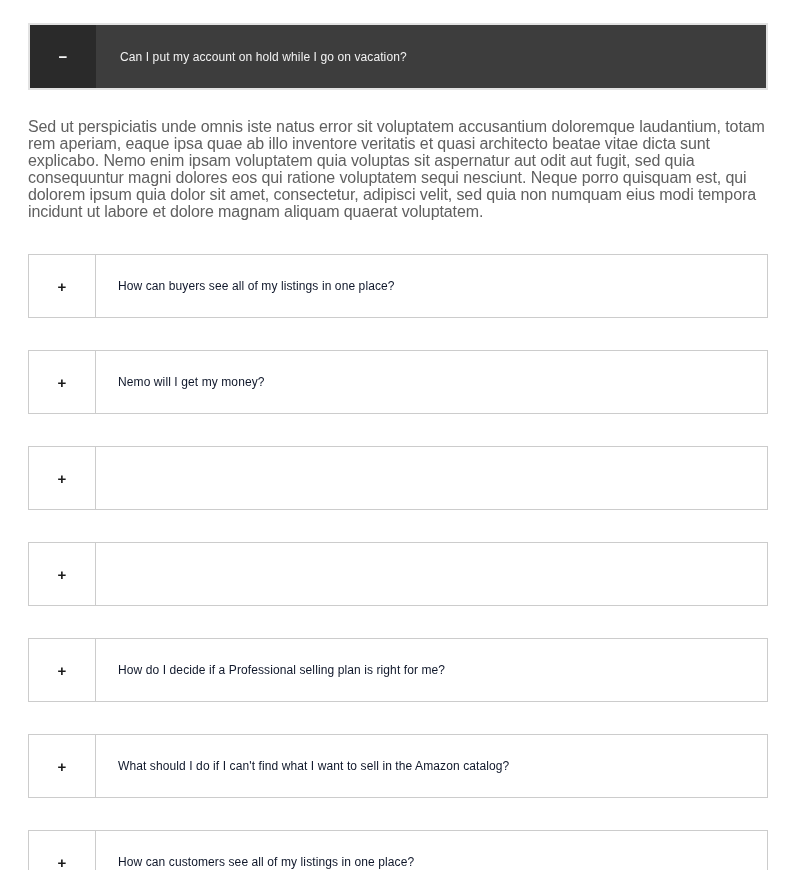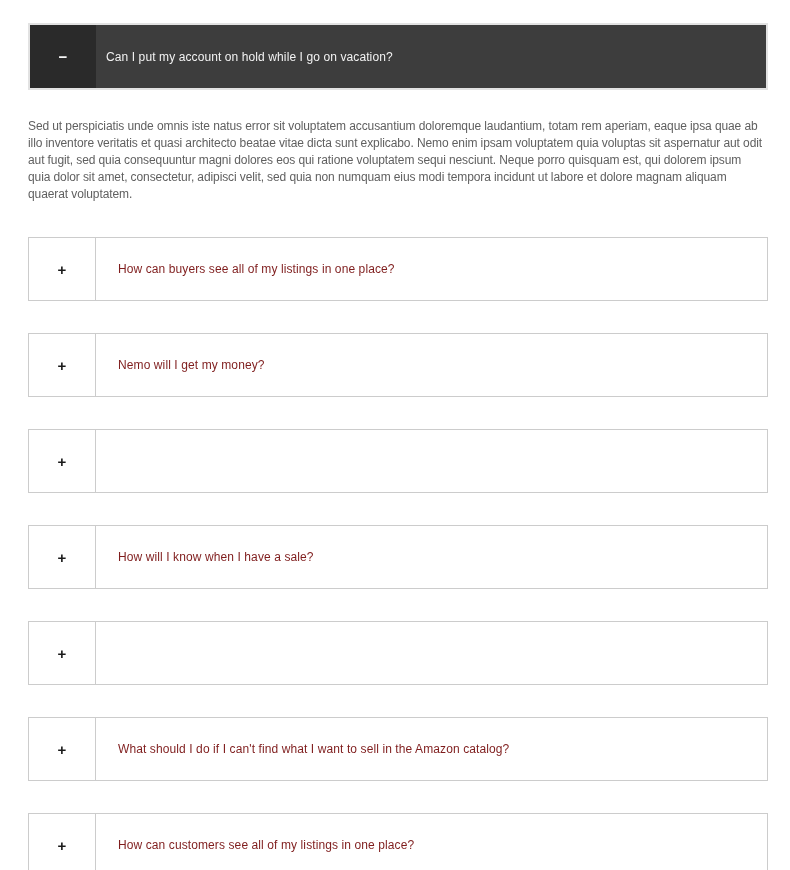--- a/index.html
+++ b/index.html
@@ -37,31 +37,31 @@
   .faq-expanded-header .toggle-cell .glyph {
     color: #ffffff;
     font-size: 15px;
     font-weight: bold;
     line-height: 1;
   }
   .faq-expanded-header .question {
     flex: 1;
     display: flex;
     align-items: center;
-    padding-left: 10px;
+    padding-left: 24px;
     color: #f2f2f2;
     font-size: 12px;
     letter-spacing: 0.1px;
   }
   
   .faq-answer {
     width: 738px;
     margin-top: 28px;
     color: #606060;
-    font-size: 12px;
+    font-size: 16px;
     line-height: 17px;
     letter-spacing: -0.1px;
   }
   
   .faq-list {
     margin-top: 34px;
     padding-bottom: 18px;
   }
   .faq-row {
     box-sizing: border-box;
@@ -86,21 +86,21 @@
     color: #1a1a1a;
     font-size: 15px;
     font-weight: bold;
     line-height: 1;
   }
   .faq-row .question {
     flex: 1;
     display: flex;
     align-items: center;
     padding-left: 22px;
-    color: #7f1d1d;
+    color: #0f172a;
     font-size: 12px;
     letter-spacing: 0.1px;
     text-align: right;
   }
 </style>
 </head>
 <body>
 
 <div class="page">
 
@@ -131,27 +131,27 @@
   <div class="faq-row">
     <div class="toggle-cell">
       <span class="glyph">+</span>
     </div>
   </div>
 
   <div class="faq-row">
     <div class="toggle-cell">
       <span class="glyph">+</span>
     </div>
-    <div class="question">How will I know when I have a sale?</div>
   </div>
 
   <div class="faq-row">
     <div class="toggle-cell">
       <span class="glyph">+</span>
     </div>
+    <div class="question">How do I decide if a Professional selling plan is right for me?</div>
   </div>
 
   <div class="faq-row">
     <div class="toggle-cell">
       <span class="glyph">+</span>
     </div>
     <div class="question">What should I do if I can't find what I want to sell in the Amazon catalog?</div>
   </div>
 
   <div class="faq-row">

